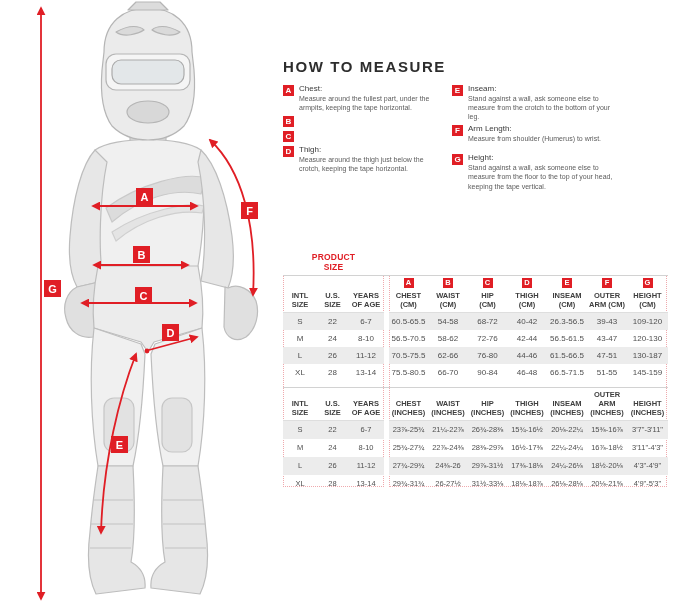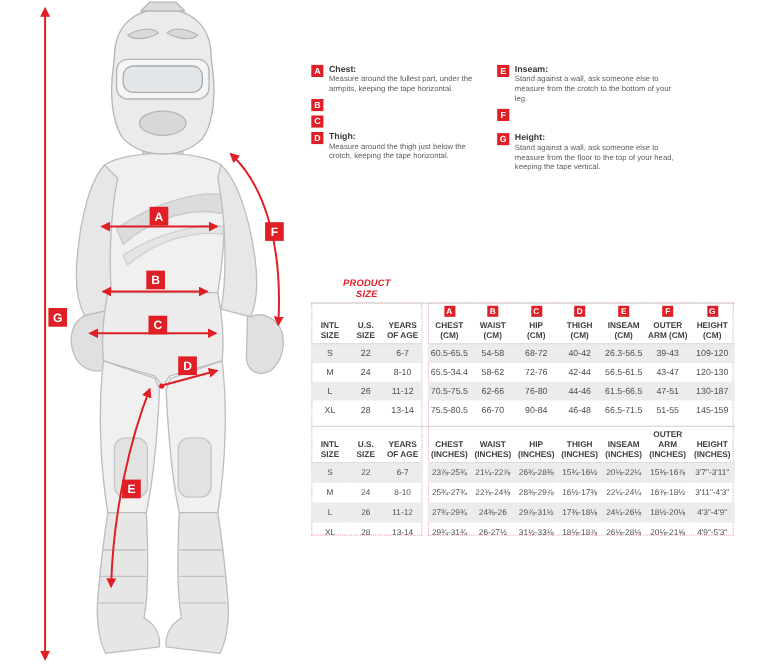--- a/index.html
+++ b/index.html
@@ -12,30 +12,30 @@
 
   
   .howto{position:absolute; left:283px; top:58px; width:412px;}
   .howto-title{font-size:15px; font-weight:bold; letter-spacing:1.6px; color:#2d2d2d; margin-bottom:9px;}
   .howto-cols{display:flex;}
   .howto-col.left{width:155px; margin-right:14px;}
   .howto-col.right{width:165px;}
   .howto-item{display:flex; margin-bottom:3px;}
   .hbadge{flex:none; width:11px; height:11px; background:var(--red); color:#fff; font-size:8px; font-weight:bold;
           display:flex; align-items:center; justify-content:center; margin:1px 5px 0 0;}
-  .item-label{font-size:8px; font-weight:bold; color:#3a3a3a; line-height:1.25;}
+  .item-label{font-size:8px; font-weight:normal; color:#3a3a3a; line-height:1.25;}
   .item-text{font-size:7px; color:#5c5c5c; line-height:1.3;}
   .howto-col.right .howto-item:nth-child(3){margin-top:10px;}
 
   
   .charts{position:absolute; left:283px; top:248px; width:385px; height:240px;}
   .group-heads{position:relative; height:27px;}
   .group-head{position:absolute; bottom:3px; text-align:center; color:var(--red); font-weight:bold;
               font-size:8.5px; line-height:1.2; white-space:pre-line; letter-spacing:.2px;}
-  .group-head.product{left:0; width:101px;font-style:italic;}
+  .group-head.product{left:0; width:101px;}
   .group-head.body{left:106px; width:278px;}
   .box{position:absolute; border:1px dotted #efa9ad;}
   .box.product{left:0; top:27px; width:101px; height:212px;}
   .box.body{left:106px; top:27px; width:278px; height:212px;}
   .rule{position:absolute; left:0; width:385px; height:1px; background:#d2d2d2;}
 
   table{position:absolute; left:0; width:385px; border-collapse:collapse; table-layout:fixed;}
   #cmTable{top:27px;}
   #inTable{top:139px;}
   th{font-size:7.5px; font-weight:bold; color:#3e3e3e; text-align:center; vertical-align:bottom;
@@ -128,20 +128,21 @@
         <text x="119.5" y="448.5" fill="#fff">E</text>
         <rect x="241" y="202" width="17" height="17" fill="#e01e25"></rect>
         <text x="249.5" y="214.5" fill="#fff">F</text>
         <rect x="44" y="280" width="17" height="17" fill="#e01e25"></rect>
         <text x="52.5" y="292.5" fill="#fff">G</text>
       </g>
     </svg>
   </div>
 
   <div class="howto">
+    <div class="howto-title">HOW TO MEASURE</div>
     <div class="howto-cols">
       <div class="howto-col left">
         <div class="howto-item">
           <span class="hbadge">A</span>
           <div>
               <div class="item-label">Chest:</div>
                <div class="item-text">Measure around the fullest part, under the armpits, keeping the tape horizontal.</div>
             </div>
         </div>
         <div class="howto-item">
@@ -161,20 +162,24 @@
       <div class="howto-col right">
         <div class="howto-item">
           <span class="hbadge">E</span>
           <div>
               <div class="item-label">Inseam:</div>
                <div class="item-text">Stand against a wall, ask someone else to measure from the crotch to the bottom of your leg.</div>
             </div>
         </div>
         <div class="howto-item">
           <span class="hbadge">F</span>
+          <div>
+              <div class="item-label">Arm Length:</div>
+               <div class="item-text">Measure from shoulder (Humerus) to wrist.</div>
+            </div>
         </div>
         <div class="howto-item">
           <span class="hbadge">G</span>
           <div>
               <div class="item-label">Height:</div>
                <div class="item-text">Stand against a wall, ask someone else to measure from the floor to the top of your head, keeping the tape vertical.</div>
             </div>
         </div>
       </div>
     </div>
@@ -241,21 +246,21 @@
             <td>40-42</td>
             <td>26.3-56.5</td>
             <td>39-43</td>
             <td>109-120</td>
           </tr>
           <tr>
             <td>M</td>
             <td>24</td>
             <td>8-10</td>
             <td class="sp"></td>
-            <td>65.5-34.4</td>
+            <td>56.5-70.5</td>
             <td>58-62</td>
             <td>72-76</td>
             <td>42-44</td>
             <td>56.5-61.5</td>
             <td>43-47</td>
             <td>120-130</td>
           </tr>
           <tr>
             <td>L</td>
             <td>26</td>

